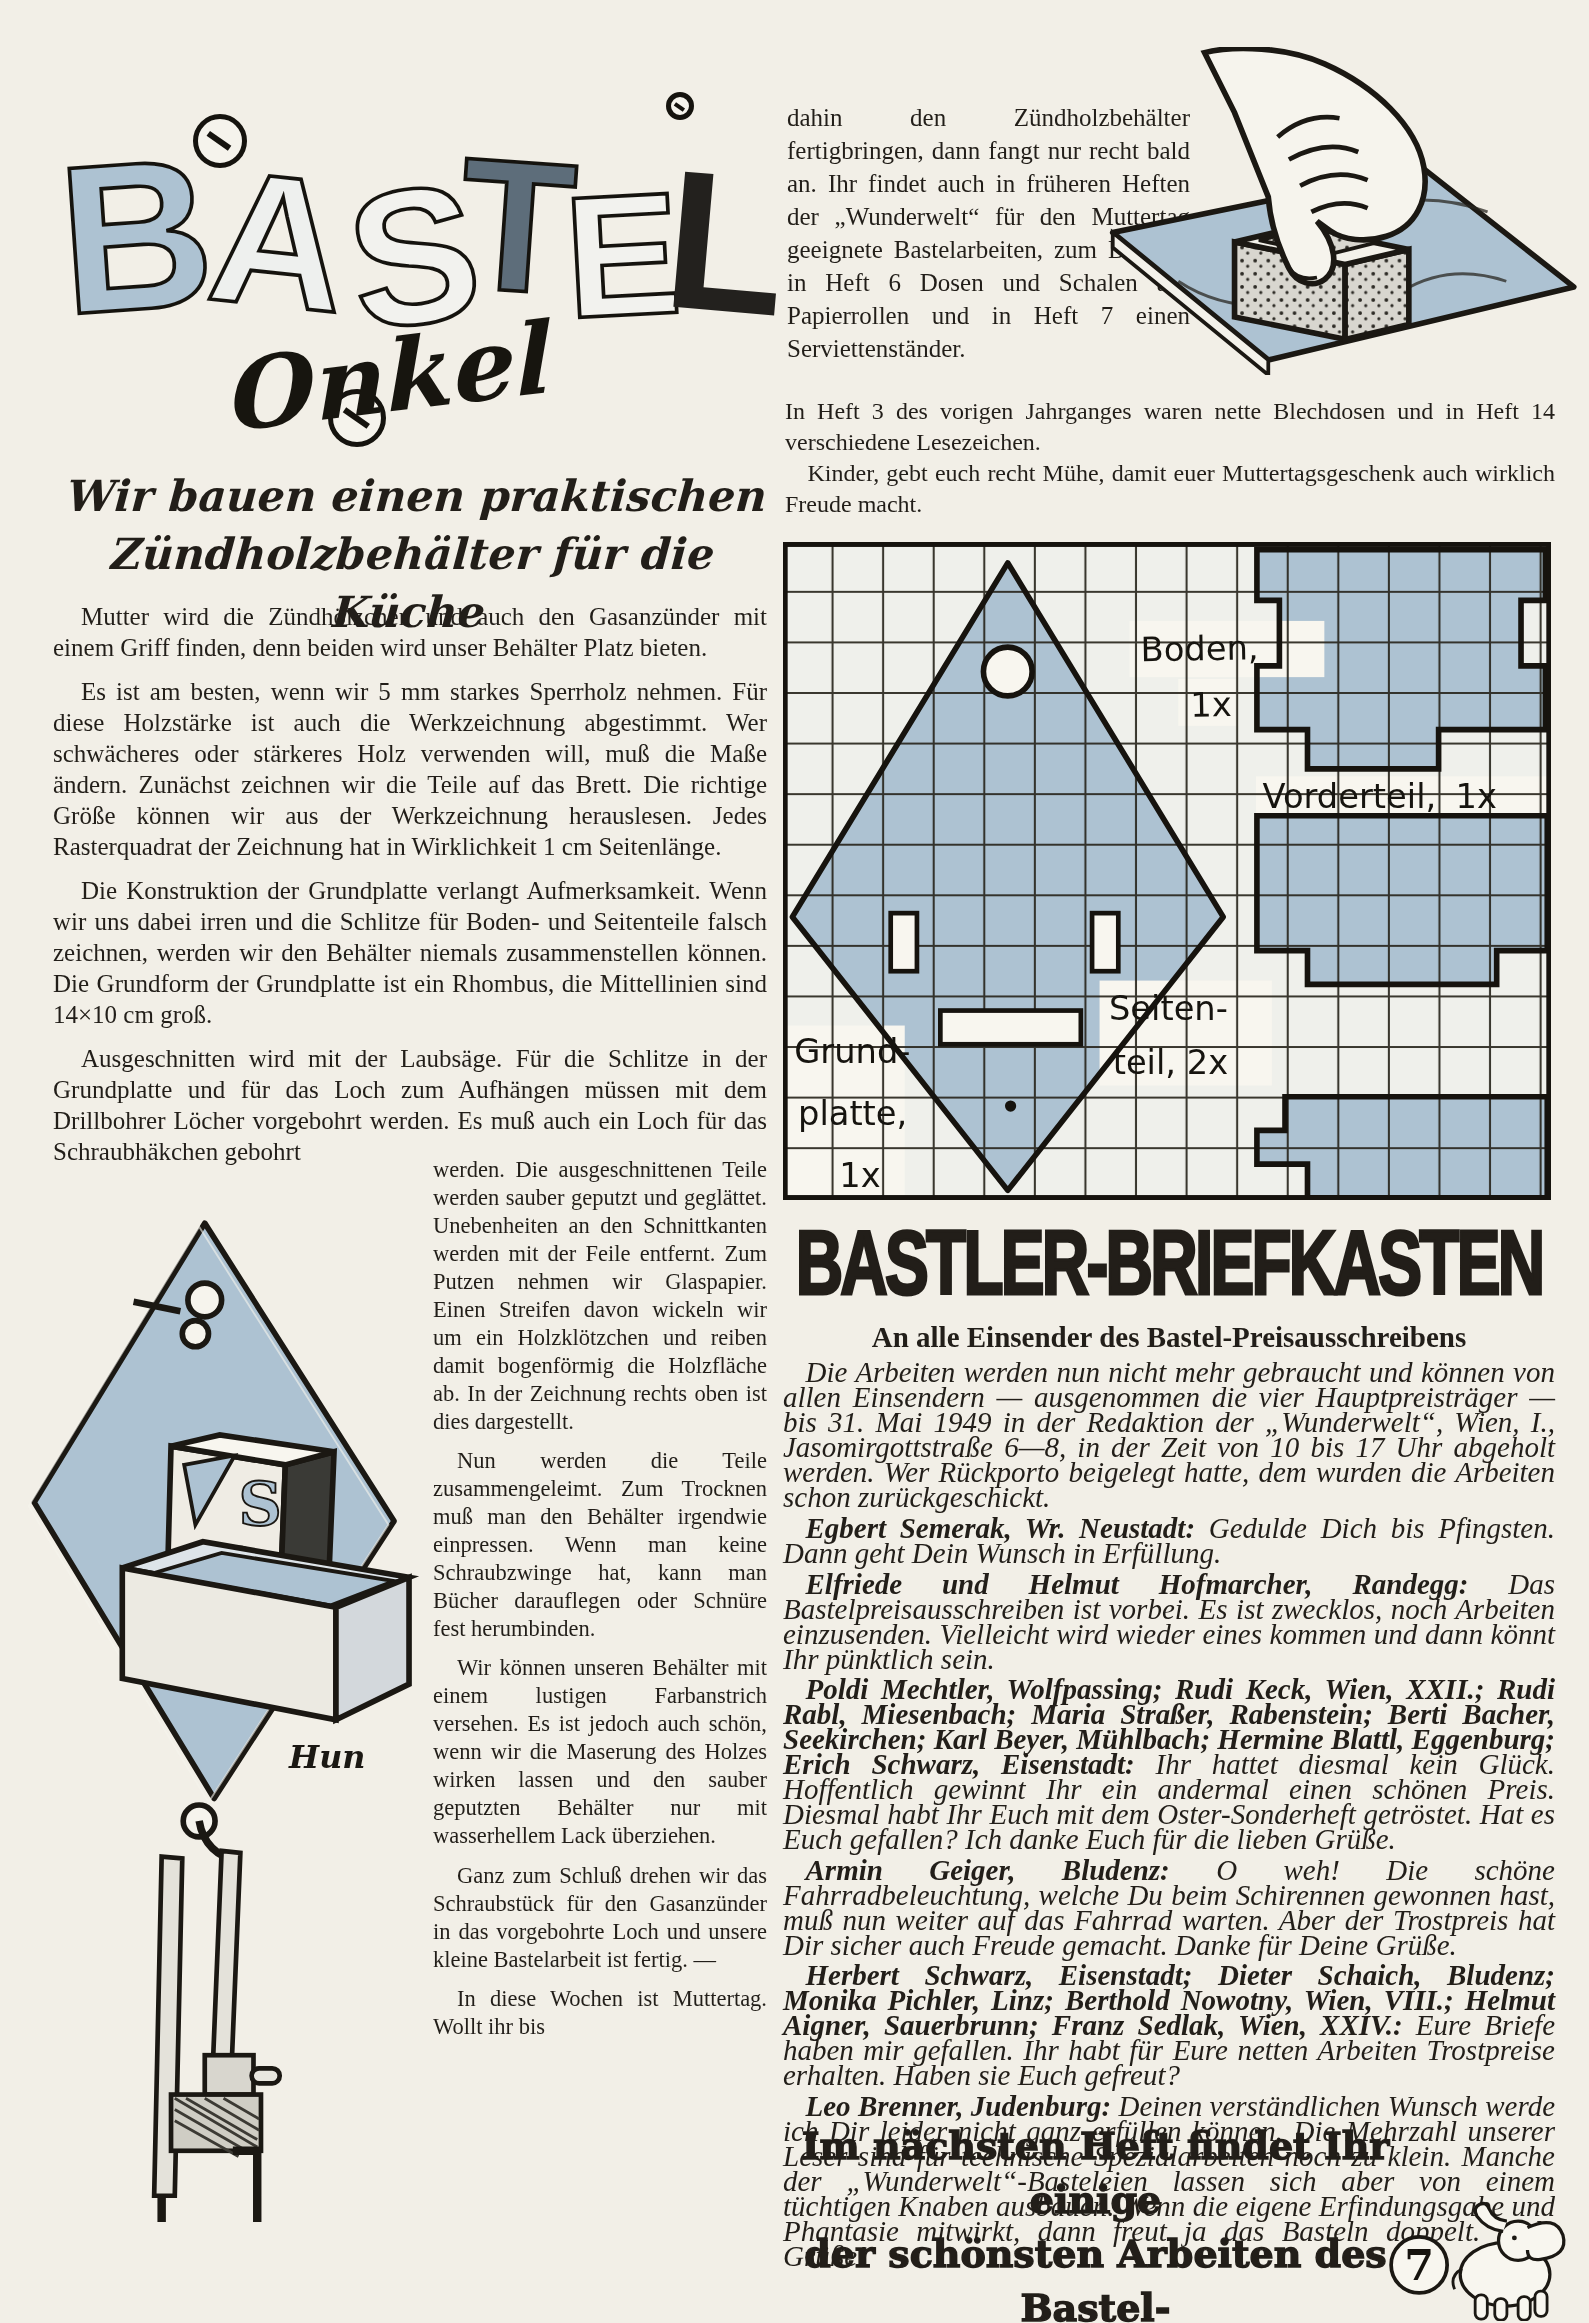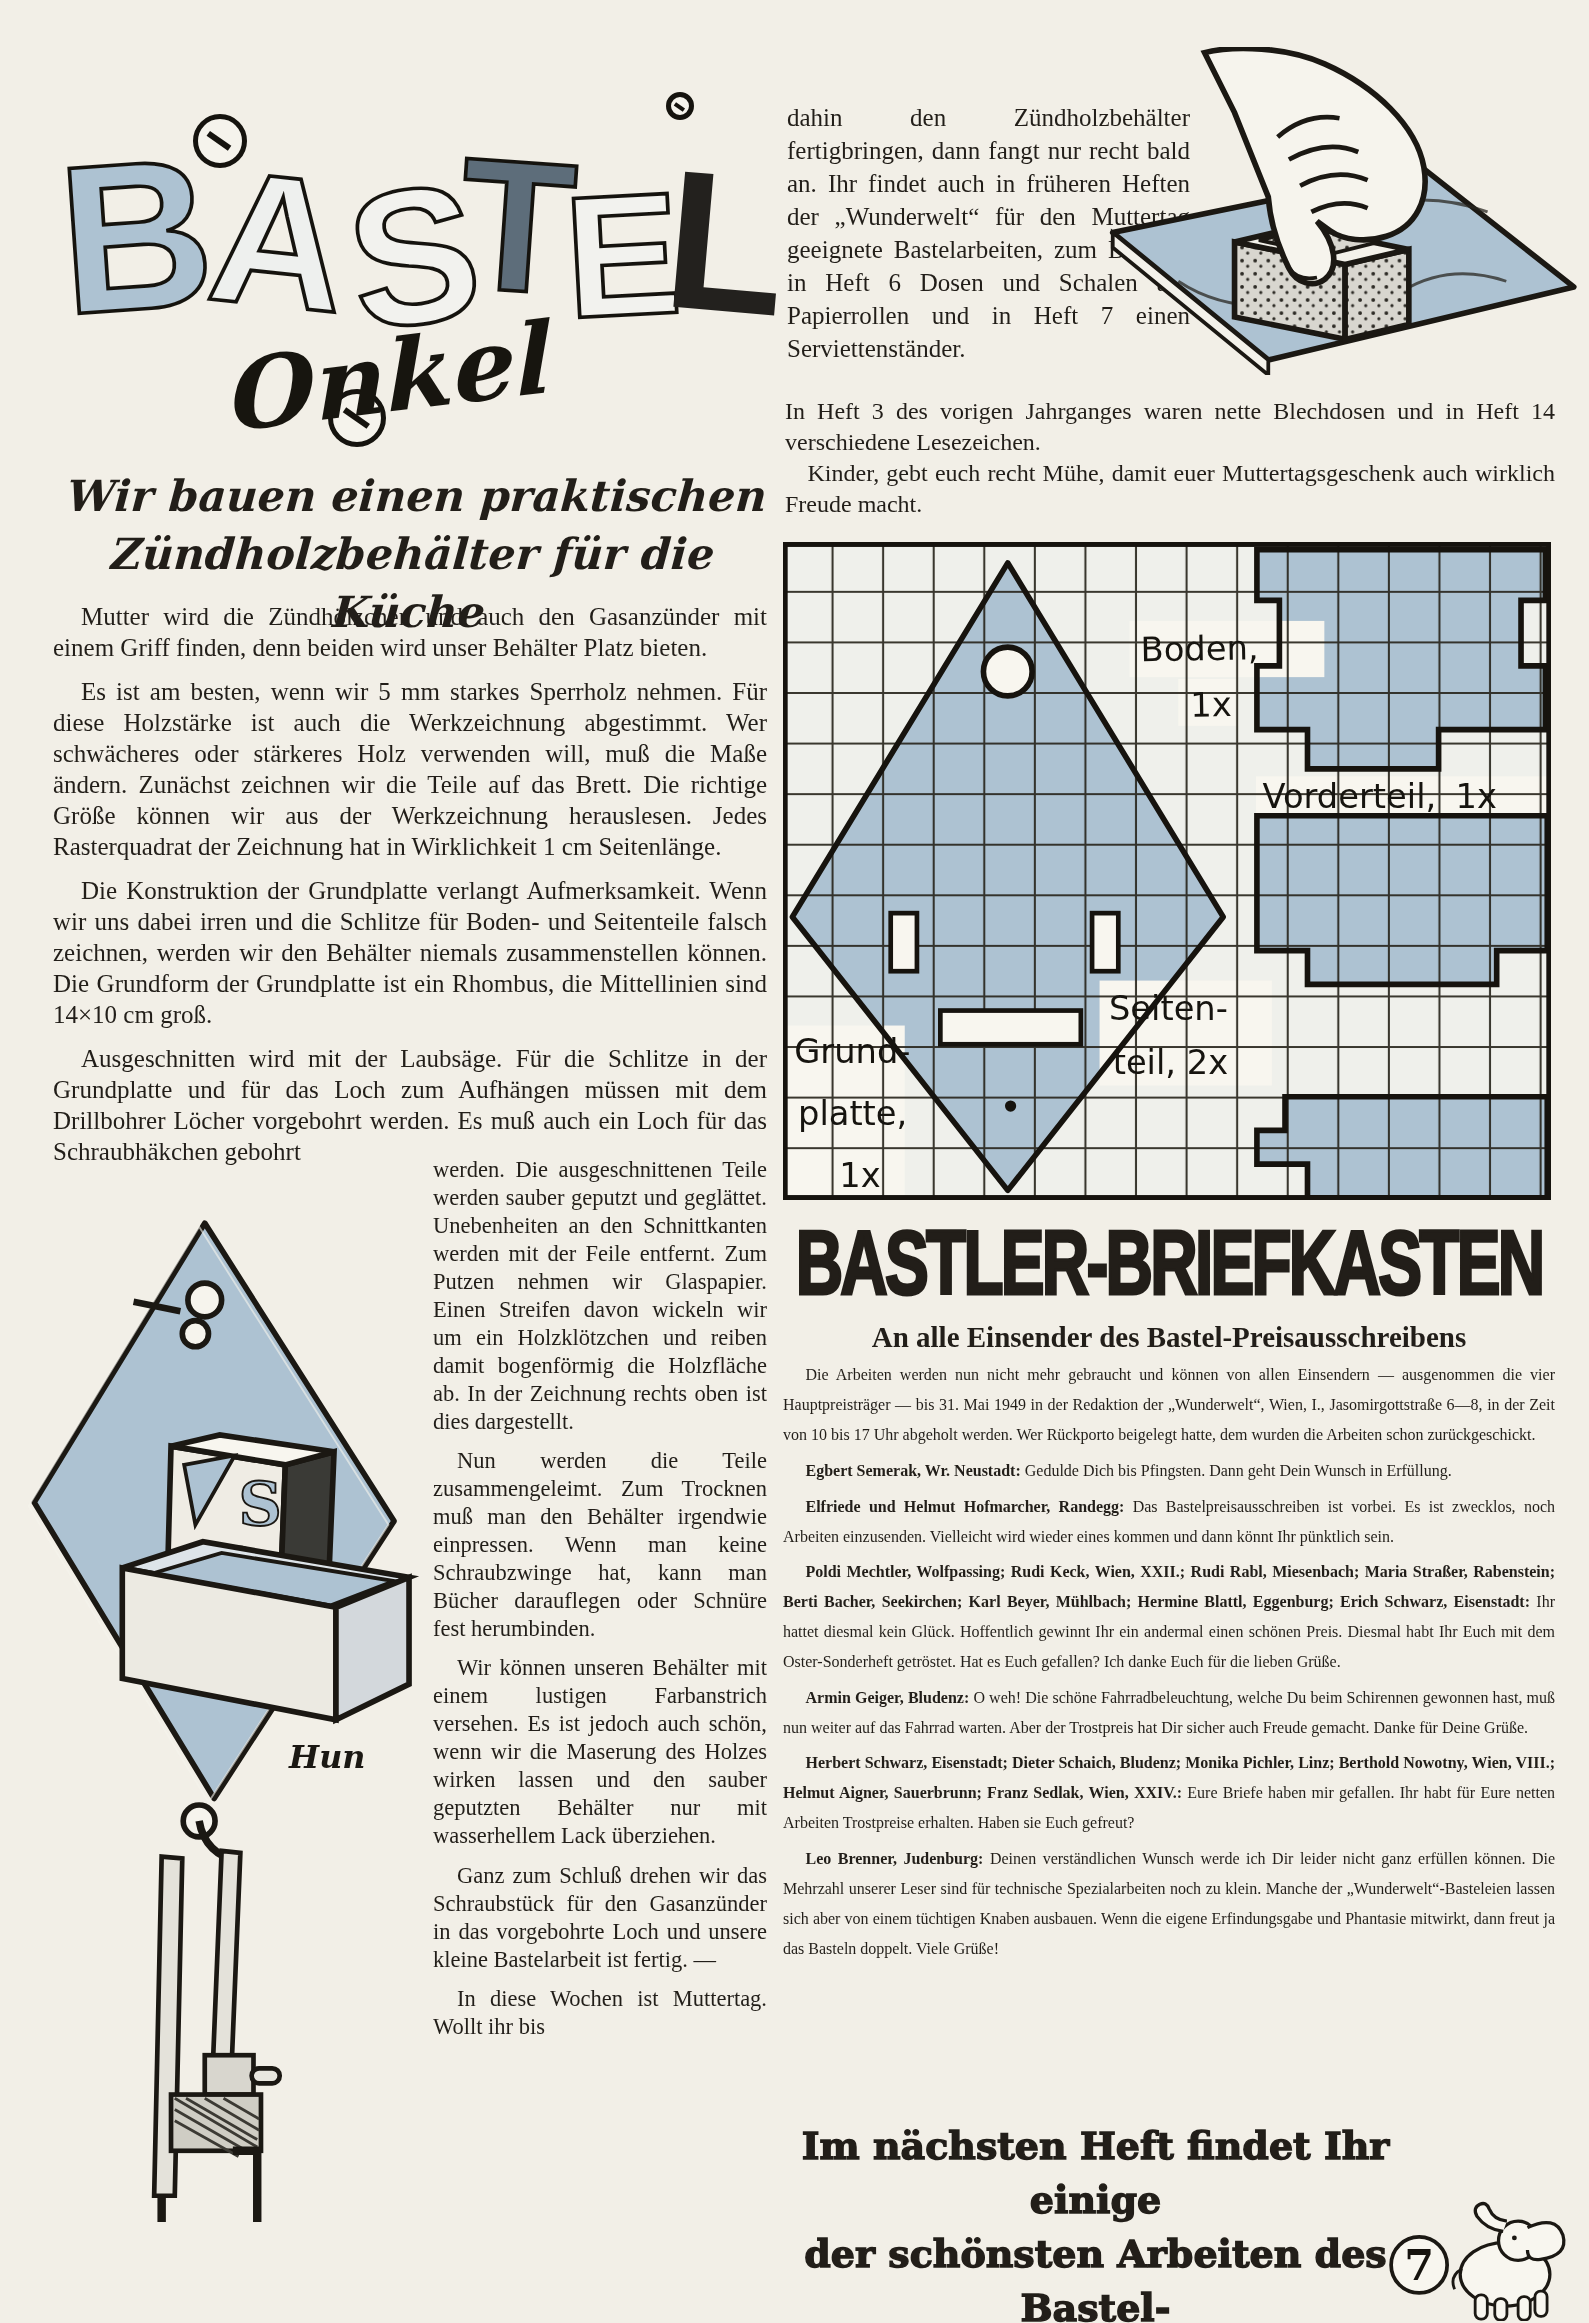--- a/index.html
+++ b/index.html
@@ -52,22 +52,22 @@
   .sanding-ill{position:absolute;left:1094px;top:47px;width:491px;height:328px;}
   .product-ill{position:absolute;left:20.6px;top:1210px;width:405px;height:1012px;}
   .plan{position:absolute;left:783px;top:542px;width:768px;height:658px;}
   
   .briefkasten{position:absolute;left:783px;top:1210px;width:772px;}
   .bk-heading{font-family:"Liberation Sans",sans-serif;font-weight:700;font-size:67px;
     letter-spacing:-2.8px;text-align:center;transform:scale(.98,1.35);transform-origin:center top;
     -webkit-text-stroke:2.3px var(--ink);white-space:nowrap;}
   .bk-subheading{margin-top:36px;text-align:center;font-weight:700;font-size:29px;line-height:28px;}
   .bk-body{margin-top:9.4px;}
-  .bk-body p{font-size:16px;line-height:30px;text-align:justify;text-indent:22.5px;
-    hyphens:auto;-webkit-hyphens:auto;margin-bottom:5.6px;}
+  .bk-body p{font-size:29px;line-height:25px;text-align:justify;text-indent:22.5px;
+    hyphens:auto;-webkit-hyphens:auto;margin-bottom:5.6px;font-style:italic;}
   .bk-body p b{font-weight:700;}
   
   .announcement{position:absolute;left:765px;top:2119px;width:661px;text-align:center;
     font-family:"DejaVu Serif",serif;font-weight:700;font-size:38px;line-height:54px;
     -webkit-text-stroke:1.4px var(--ink);}
   
   .page-badge{position:absolute;left:1385px;top:2194px;width:199px;height:127px;}
   
   .hand-label{font-family:"DejaVu Sans",sans-serif;font-size:36px;fill:#16140f;}
 </style>

